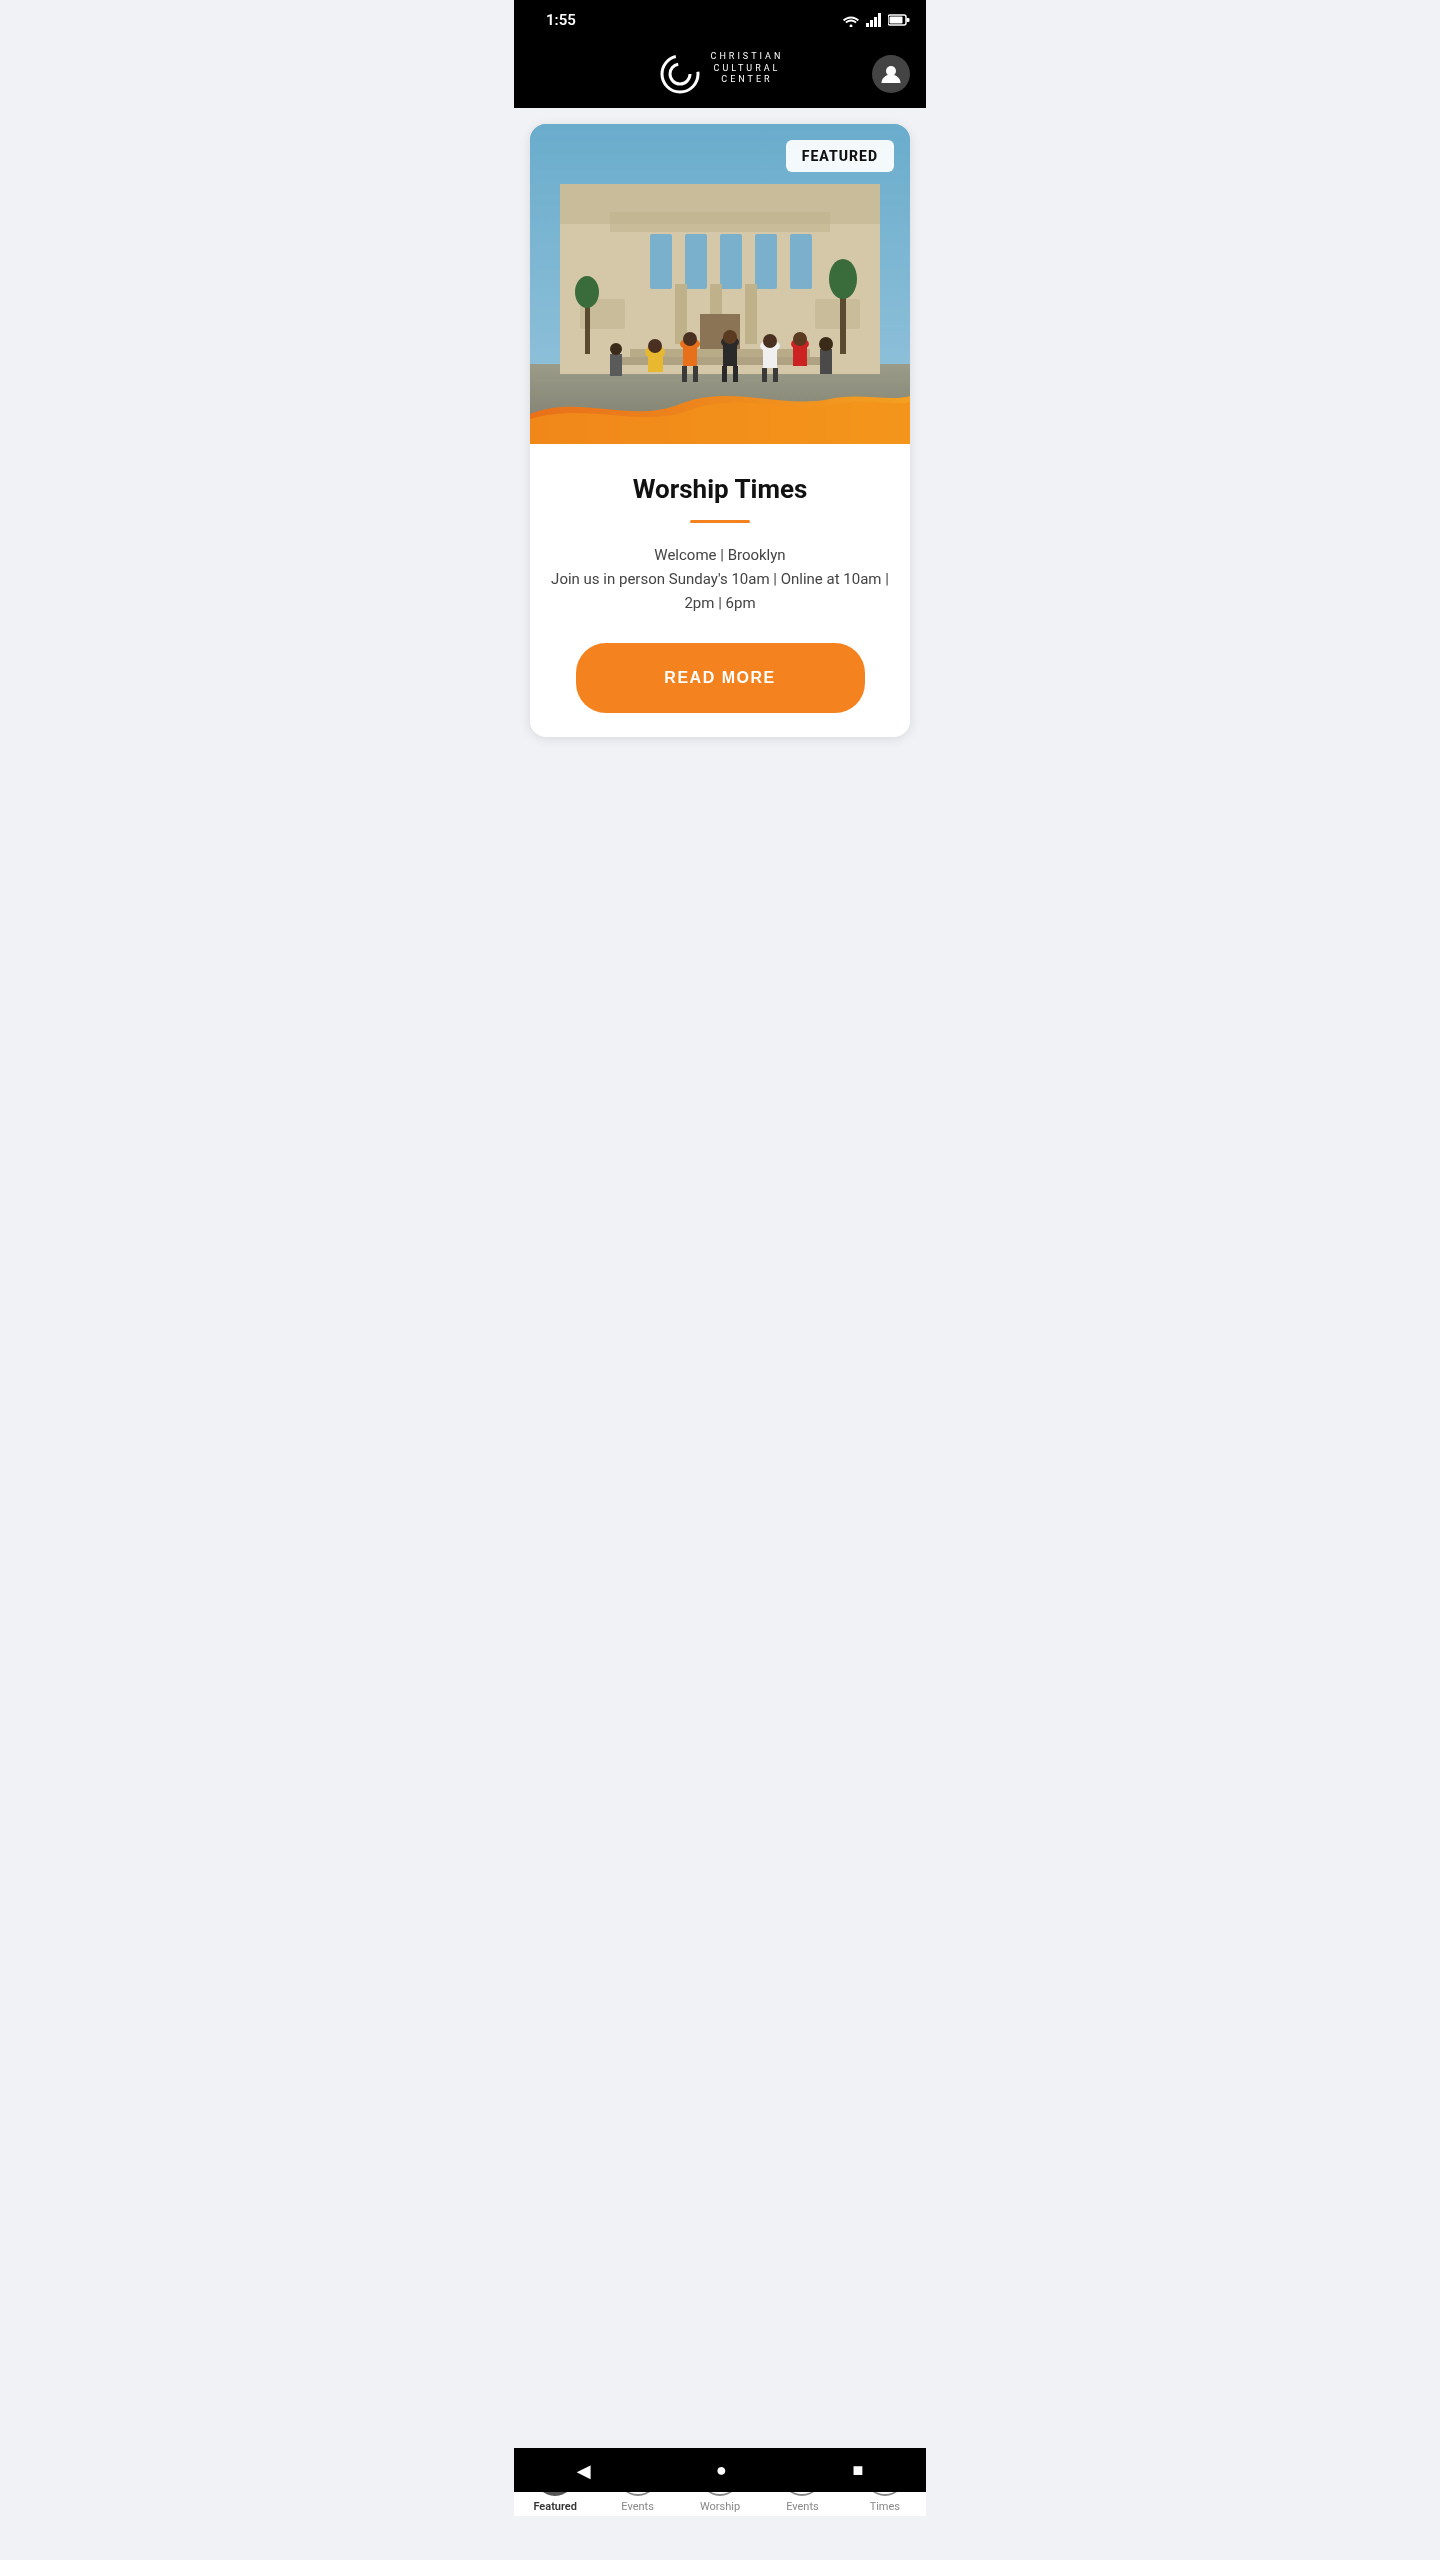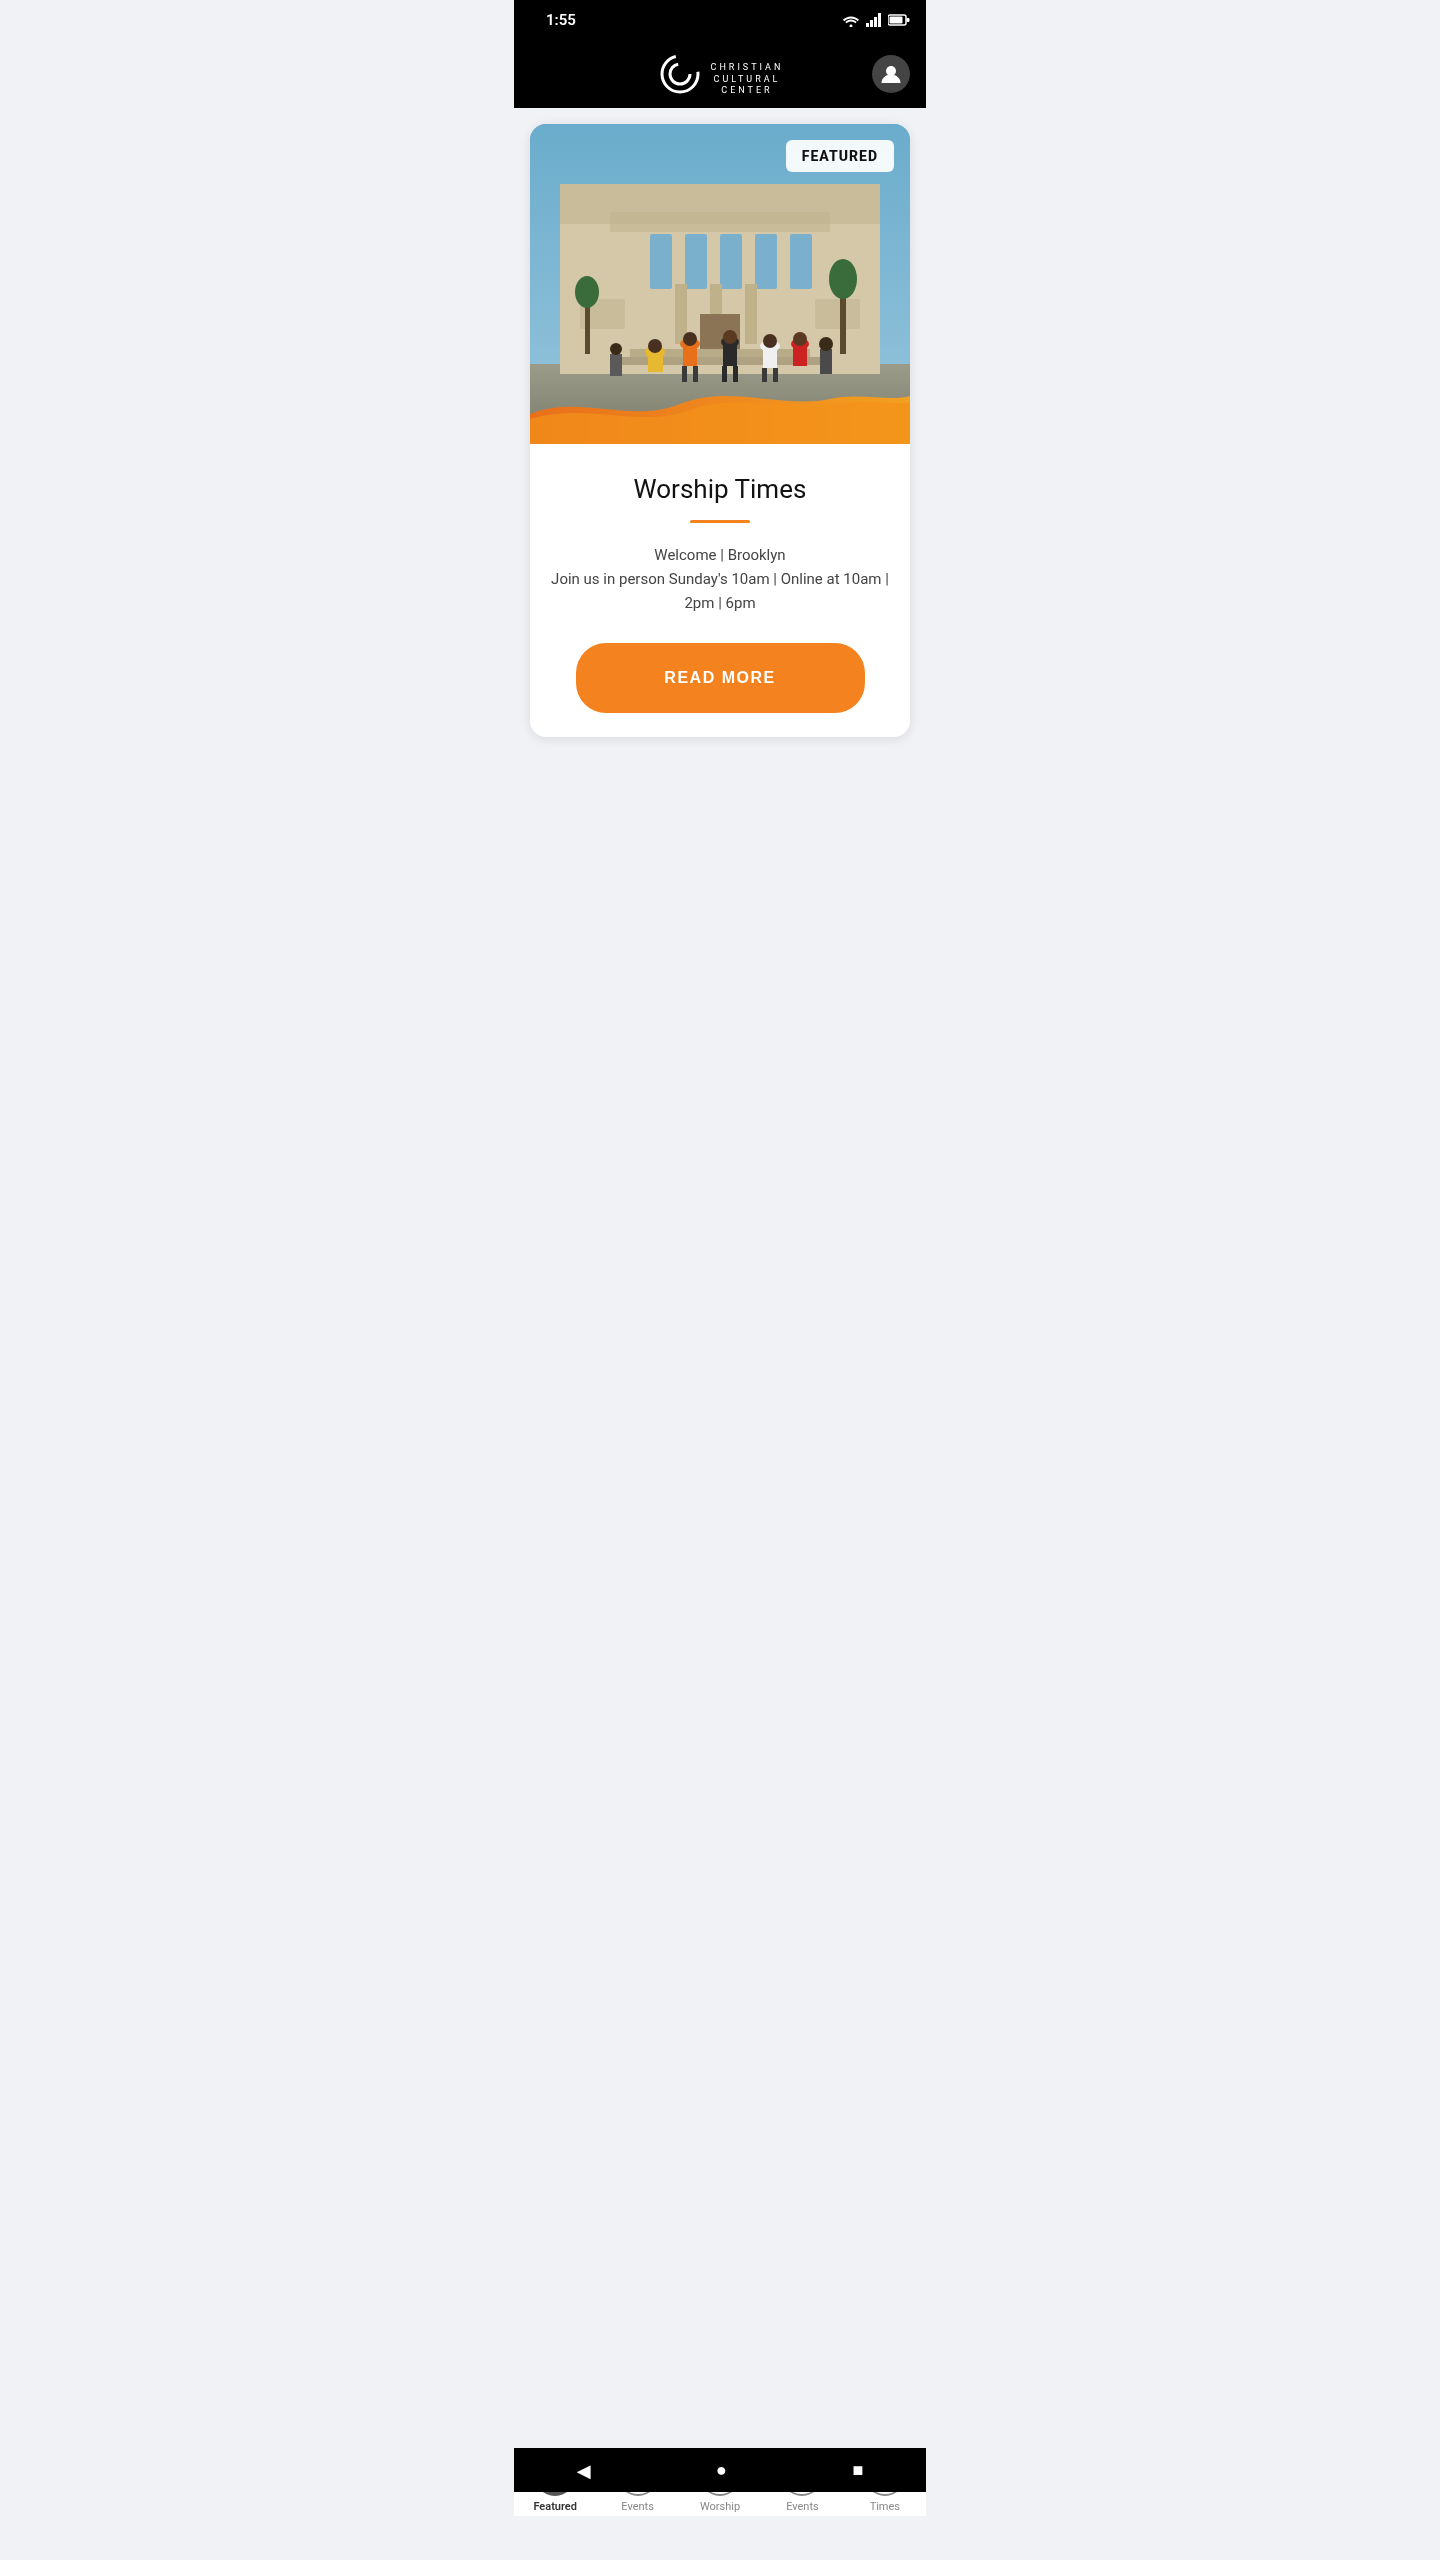--- a/index.html
+++ b/index.html
@@ -41,21 +41,21 @@
       background: #000;
       display: flex;
       justify-content: center;
       align-items: center;
       padding: 10px 16px;
       height: 68px;
       position: relative;
     }
     .header-logo {
       display: flex;
-      align-items: flex-end;
+      align-items: flex-start;
       gap: 8px;
     }
     .logo-icon {
       width: 46px;
       height: 46px;
     }
     .logo-text {
       color: #fff;
       font-size: 13px;
       font-weight: 700;
@@ -122,21 +122,21 @@
     }
 
     
     .card-body {
       padding: 30px 20px 24px;
       text-align: center;
     }
 
     .card-title {
       font-size: 26px;
-      font-weight: 400;
+      font-weight: 700;
       color: #111;
       margin-bottom: 16px;
     }
 
     .title-divider {
       width: 60px;
       height: 3px;
       background: #F4821F;
       margin: 0 auto 20px;
       border-radius: 2px;

